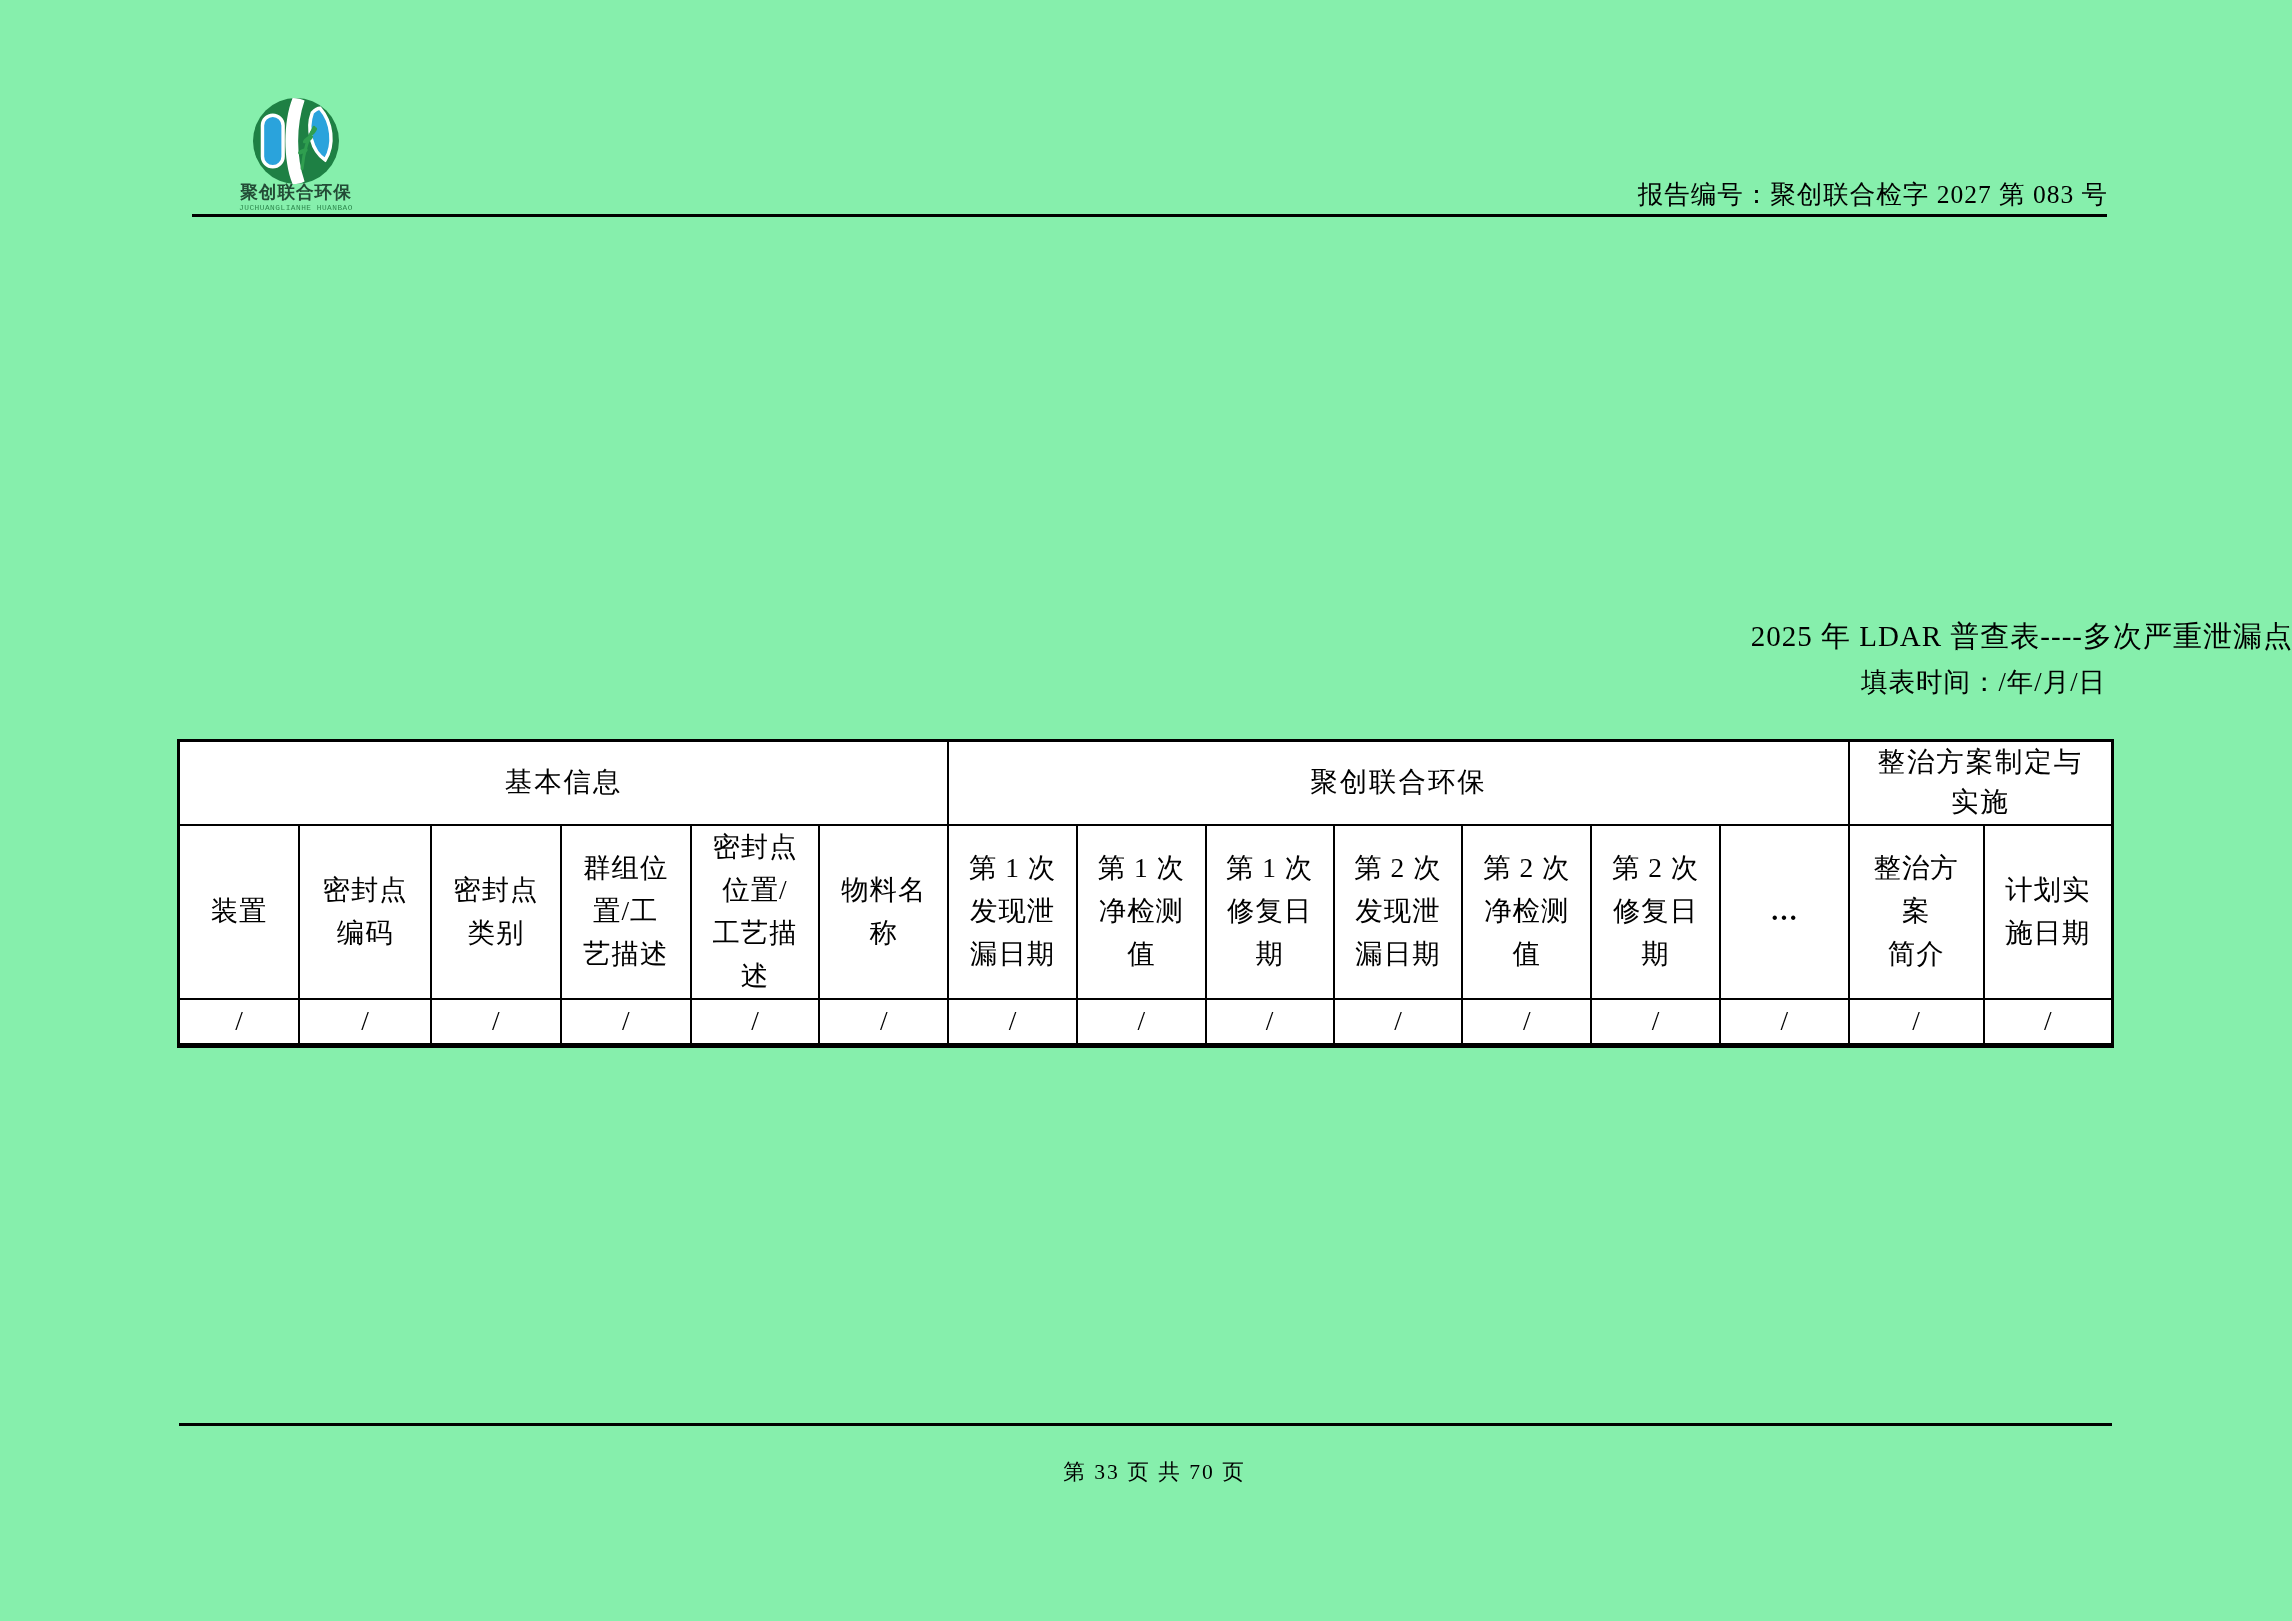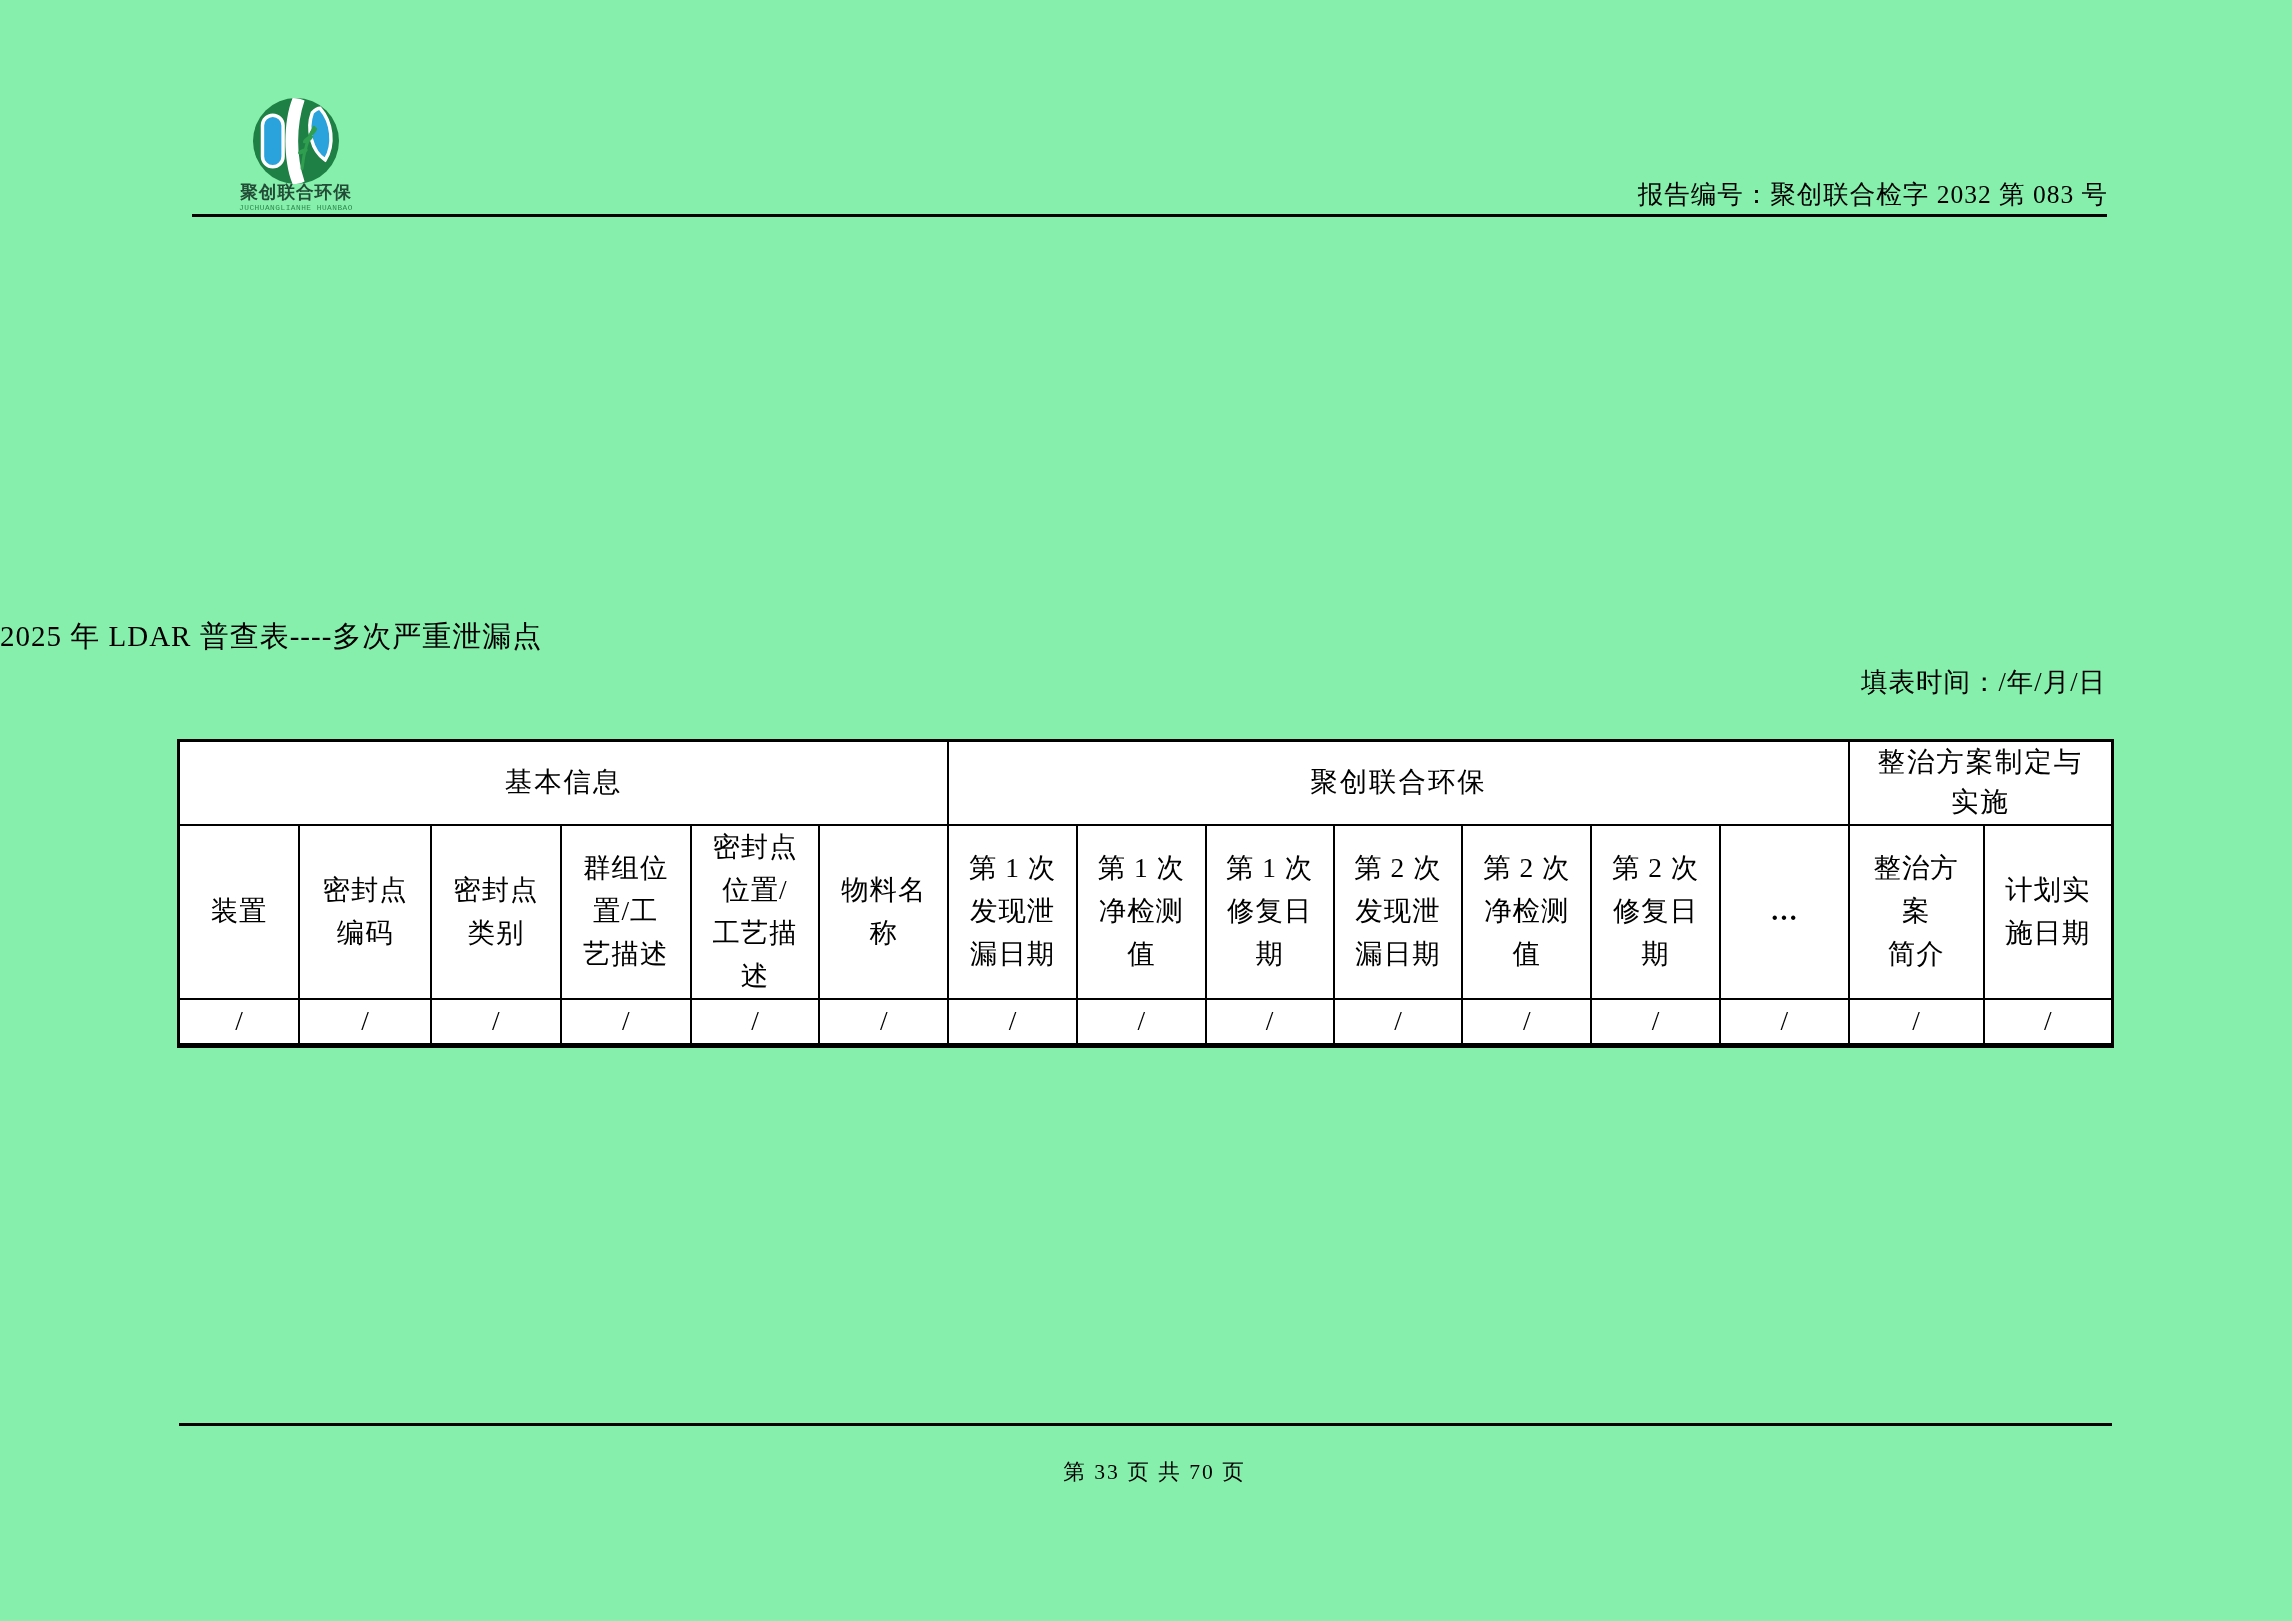--- a/index.html
+++ b/index.html
@@ -31,21 +31,21 @@
   }
   .header-rule { position: absolute; left: 192px; top: 214px; width: 1915px; height: 2.9px; background: #000; }
   .report-no {
     position: absolute; top: 177px; right: 185px;
     font-size: 25.5px; letter-spacing: 1px; white-space: nowrap;
   }
 
   
   .doc-title {
     position: absolute; left: 0; right: 0; top: 617px;
-    text-align: left; font-size: 29px; letter-spacing: 1px;
+    text-align: right; font-size: 29px; letter-spacing: 1px;
   }
   .fill-time {
     position: absolute; top: 664px; right: 187px;
     font-size: 26.5px; letter-spacing: 1px; white-space: nowrap;
   }
 
   
   .table-wrap { position: absolute; left: 177px; top: 739px; }
   table.doc-table {
     border-collapse: collapse;
@@ -102,21 +102,21 @@
       <path d="M78,12 C92,28 95,54 84,72 C68,62 62,36 69,17 C72,14 75,12 78,12 Z" fill="#2aa3dc" stroke="#ffffff" stroke-width="4"></path>
       <path d="M57,82 C59,62 63,48 71,34" stroke="#2f9e4f" stroke-width="3.5" fill="none" stroke-linecap="round"></path>
       <ellipse cx="64" cy="48" rx="7" ry="3" fill="#2f9e4f" transform="rotate(-35 64 48)"></ellipse>
       <ellipse cx="70" cy="39" rx="6" ry="2.6" fill="#2f9e4f" transform="rotate(-50 70 39)"></ellipse>
       <ellipse cx="58" cy="62" rx="6" ry="2.6" fill="#2f9e4f" transform="rotate(-25 58 62)"></ellipse>
     </svg>
     <div class="logo-name">聚创联合环保</div>
     <div class="logo-sub">JUCHUANGLIANHE HUANBAO</div>
   </div>
 
-  <div class="report-no">报告编号：聚创联合检字 2032 第 083 号</div>
+  <div class="report-no">报告编号：聚创联合检字 2027 第 083 号</div>
   <div class="header-rule"></div>
 
   <div class="doc-title">2025 年 LDAR 普查表----多次严重泄漏点</div>
   <div class="fill-time">填表时间：/年/月/日</div>
 
   <div class="table-wrap">
     <table class="doc-table">
       <colgroup>
         <col style="width:120px">
           <col style="width:131px">

